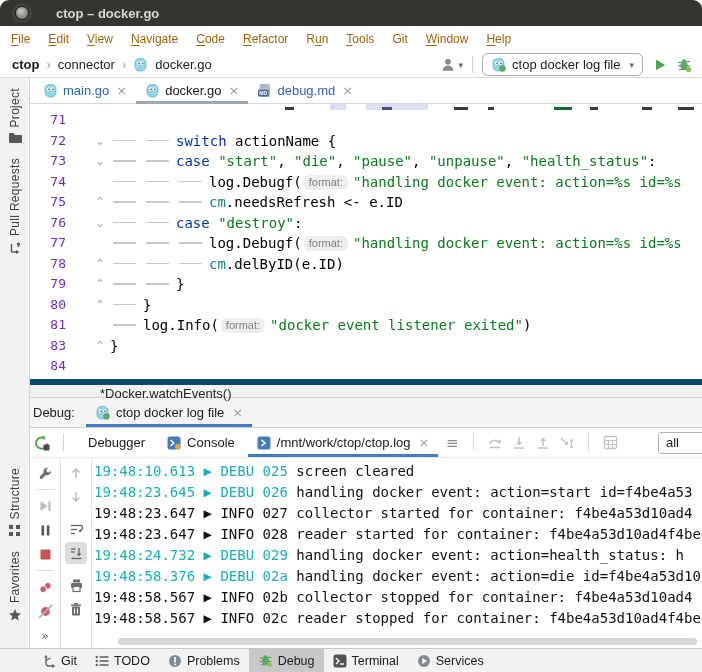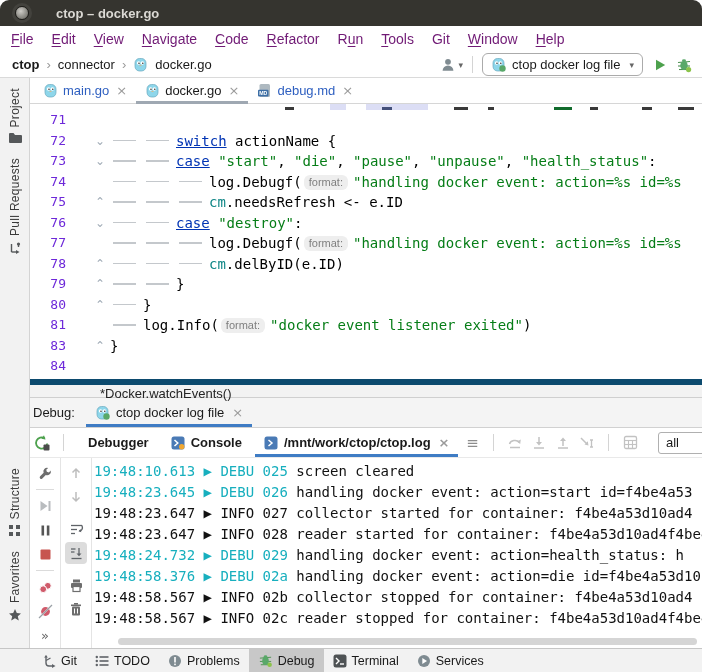--- a/index.html
+++ b/index.html
@@ -9,21 +9,21 @@
 
   
   #titlebar { height:26px; background:#35342f; border-radius:9px 9px 0 0; display:flex; align-items:center; }
   .win-dot { width:14px; height:14px; border-radius:50%; margin-left:15px;
     background:radial-gradient(circle at 40% 35%, #cfcdc8, #8f8e88 55%, #686760);
     border:1px solid #1e1d1a; box-shadow:0 0 0 3px rgba(255,255,255,0.07); }
   #win-title { margin-left:27px; color:#dbd9d4; font-size:13px; font-weight:bold; }
 
   
   #menubar { height:26px; background:#fff; display:flex; align-items:center; padding-left:2px; }
-  .menu-item { padding:0 9px; font-size:14px; color:#701a75; }
+  .menu-item { padding:0 9px; font-size:12px; color:#a16207; }
   .menu-item .mn { text-decoration:underline; text-underline-offset:2px; }
 
   
   #toolbar-row { height:26px; background:#fff; display:flex; align-items:center; padding:0 8px 0 12px; border-bottom:1px solid #dadada; }
   #breadcrumb { display:flex; align-items:center; gap:7px; font-size:13px; }
   .crumb-sep { color:#9a9a9a; font-size:13px; }
   .crumb-root { font-weight:bold; }
   .icn { display:inline-flex; align-items:center; justify-content:center; line-height:0; }
   #toolbar-right { margin-left:auto; display:flex; align-items:center; }
   .caret { font-size:9px; color:#666; margin-left:3px; font-family:"DejaVu Sans",sans-serif; }
@@ -48,36 +48,36 @@
   #editor { height:275px; margin-left:30px; overflow:hidden; position:relative; background:#fff;
     font-family:"DejaVu Sans Mono",monospace; font-size:14px; }
   #topstrip { height:6px; position:relative; overflow:hidden; }
   .frag { position:absolute; }
   .cl { display:flex; height:20.5px; line-height:20.5px; white-space:pre; }
   .lnum { width:36px; flex:none; text-align:right; color:#6d28d9; font-size:13px; }
   .foldcol { width:44px; flex:none; text-align:right; padding-right:5px; color:#a2adb8; font-size:12px; font-family:"DejaVu Sans",sans-serif; }
   .ctext { flex:1; overflow:hidden; white-space:pre; color:#000; }
   .tab-mark { display:inline-block; width:33px; height:1em; position:relative; }
   .tab-mark::before { content:""; position:absolute; left:3px; right:7px; top:58%; height:1.5px; background:#c4c8cc; }
-  .kw { color:#0033b3;text-decoration:underline; } .str { color:#067d17; } .fld { color:#0e8585; }
+  .kw { color:#0033b3; } .str { color:#067d17; } .fld { color:#0e8585; }
   .inlay { display:inline-block; font-family:"Liberation Sans",sans-serif; font-size:11px; line-height:13px; color:#7f7f7f; background:#eeeeee; border-radius:6px; padding:1px 5px; margin:0 5px 0 2px; vertical-align:1px; }
 
   
   #contextbar { height:19px; background:#f2f2f2; border-top:6px solid #0c4a6e; border-bottom:1px solid #cfcfcf; padding-left:100px; font-size:13px; line-height:17px; color:#242424; }
 
   
   #dbg-header { height:30px; background:#f4f4f4; border-bottom:1px solid #d1d1d1; display:flex; align-items:stretch; padding-left:22px; }
   #dbg-header-label { align-self:center; padding:0 11px; font-size:13px; }
   #dbg-session-tab { display:flex; align-items:center; gap:6px; padding:0 9px; position:relative; font-size:13px; }
   #dbg-session-tab::after { content:""; position:absolute; left:0; right:0; bottom:0; height:3px; background:#3f7cc4; }
 
   
   #dbg-toolbar { height:30px; background:#fff; border-bottom:1px solid #e9e9e9; display:flex; align-items:center; padding-left:30px; }
   .tbtn { width:24px; height:24px; display:flex; align-items:center; justify-content:center; }
-  #dbg-tabs { display:flex; align-items:stretch; height:100%; margin-left:4px;font-weight:bold; }
+  #dbg-tabs { display:flex; align-items:stretch; height:100%; margin-left:4px; }
   .ttab { display:flex; align-items:center; gap:6px; padding:0 11px; position:relative; font-size:13px; }
   .ttab.active::after { content:""; position:absolute; left:2px; right:2px; bottom:0; height:3px; background:#3f7cc4; }
   .hamb { color:#8c8c8c; font-size:15px; font-family:"DejaVu Sans",sans-serif; }
   #log-filter { margin-left:auto; width:50px; height:22px; border:1px solid #b0b0b0; border-radius:3px; background:#fff; display:flex; align-items:center; padding-left:7px; font-size:13px; margin-right:-6px; }
 
   
   #log-area { height:190px; display:flex; padding-left:30px; background:#fff; position:relative; }
   .icol { width:31px; flex:none; display:flex; flex-direction:column; align-items:center; padding-top:3px; border-right:1px solid #e4e4e4; }
   .ibtn { width:22px; height:22px; display:flex; align-items:center; justify-content:center; margin:1px 0; }
   .ibtn.selected { background:#dcdcdc; border-radius:4px; }

